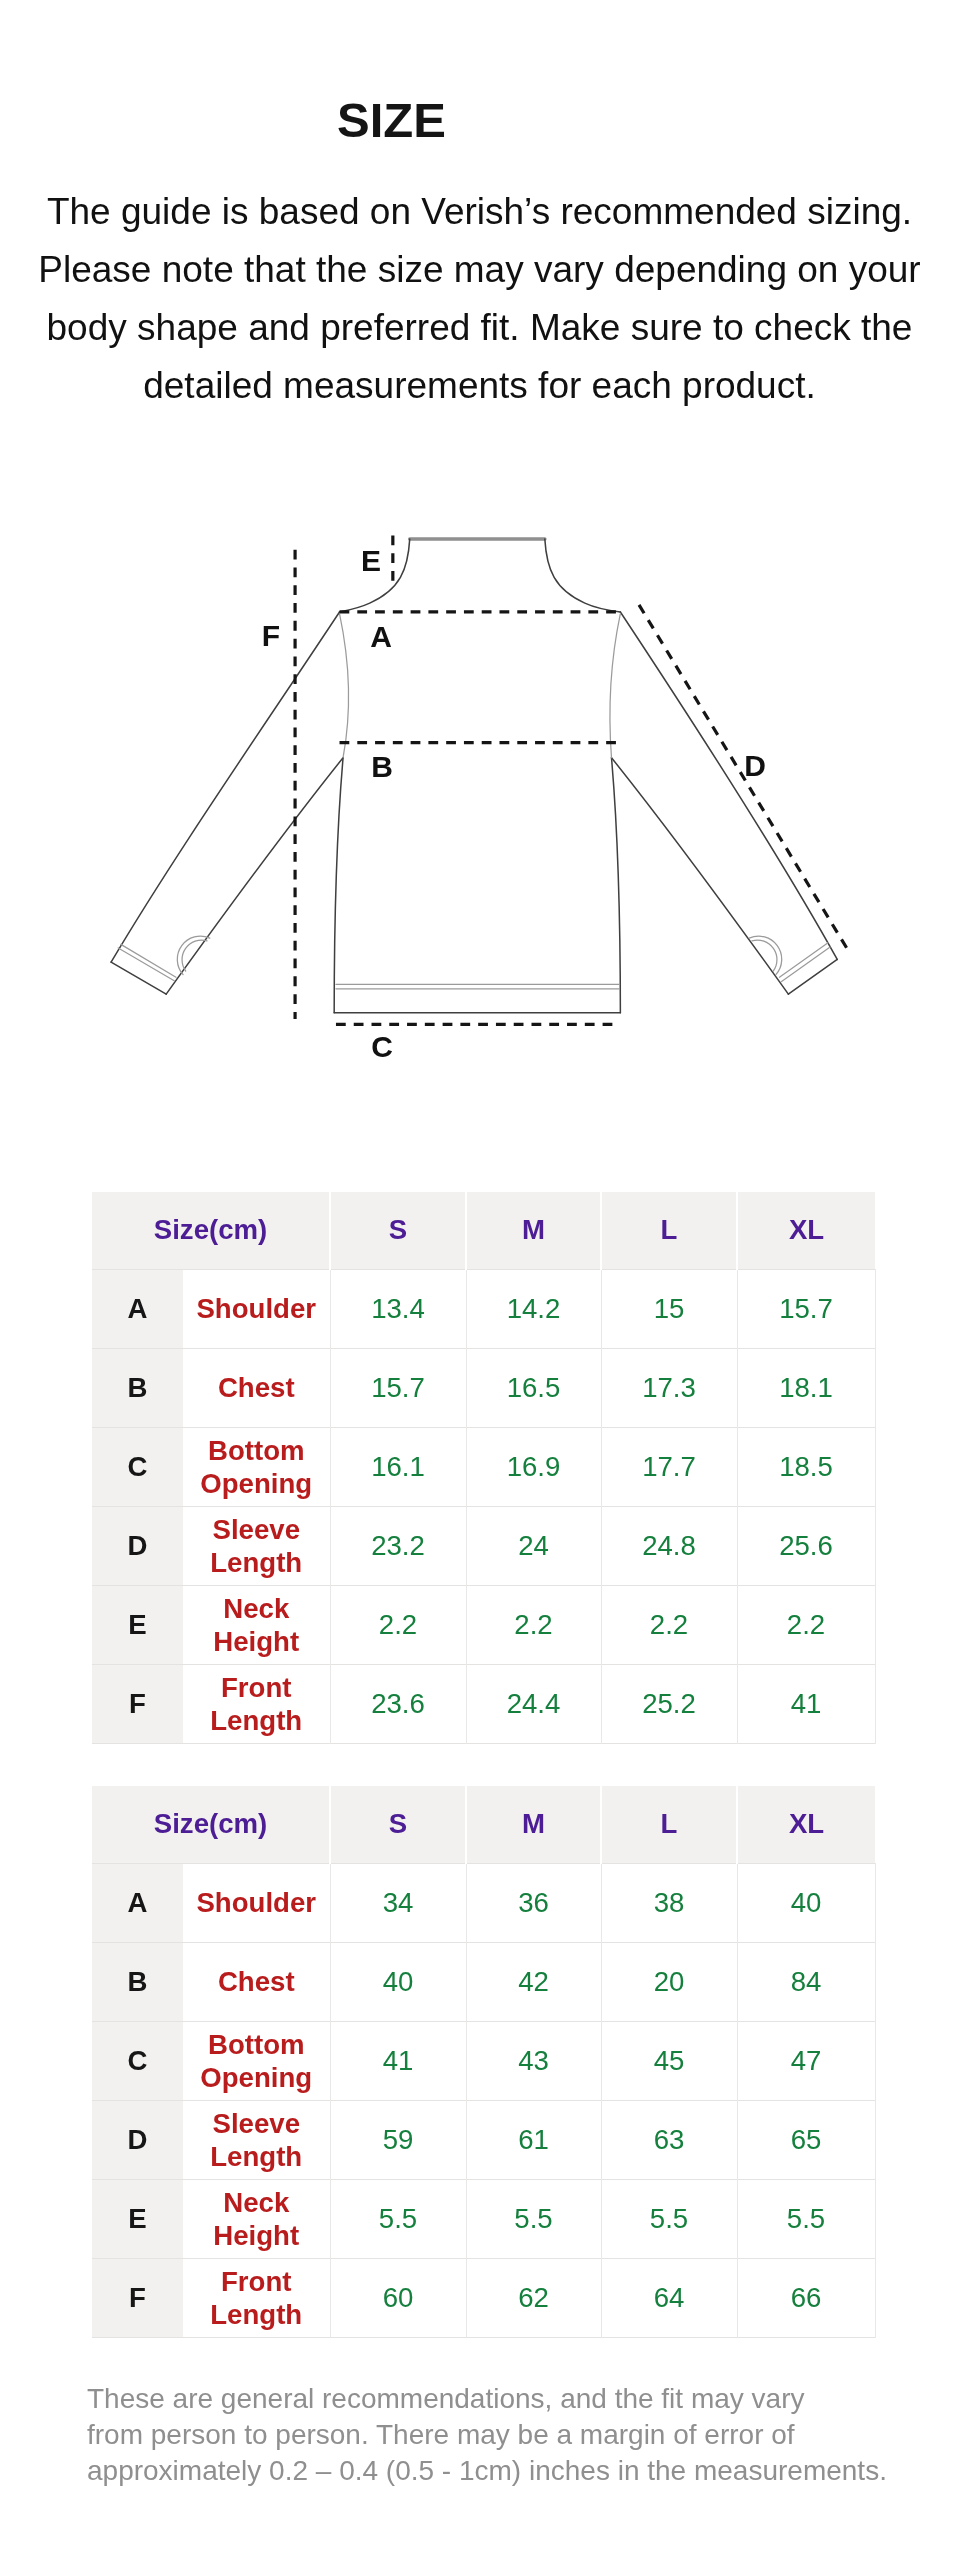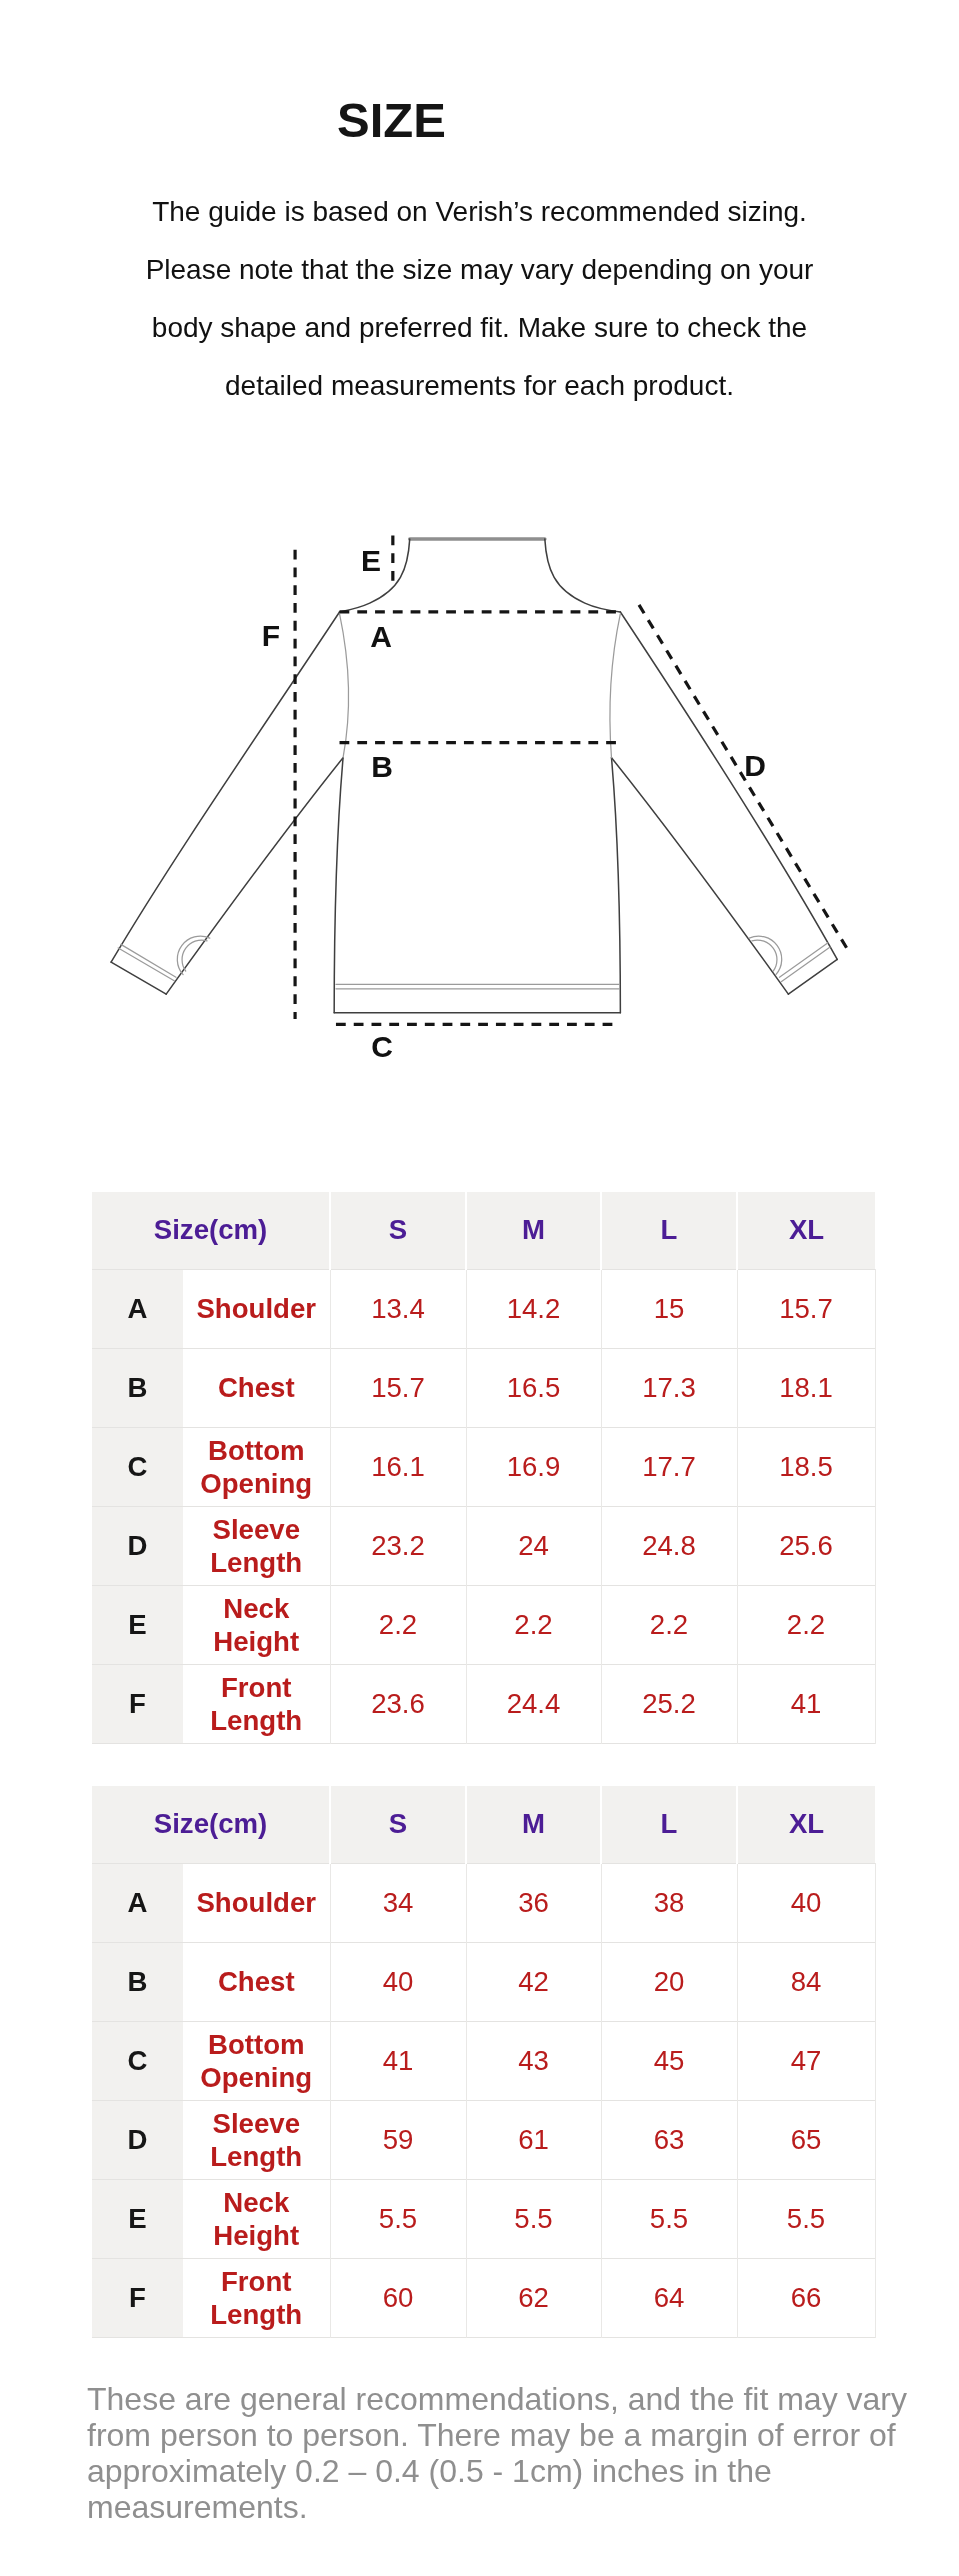--- a/index.html
+++ b/index.html
@@ -4,21 +4,21 @@
 <style>
   html,body{margin:0;padding:0;background:#ffffff;}
   body{width:959px;height:2576px;position:relative;overflow:hidden;
        font-family:"Liberation Sans","DejaVu Sans",sans-serif;color:#151515;}
   .abs{position:absolute;}
 
   
   .page-title{top:96px;left:0;width:783px;text-align:center;
       font-size:49px;font-weight:700;letter-spacing:0px;line-height:49px;}
   .intro{top:183px;left:0;width:959px;text-align:center;white-space:pre-line;
-      font-size:28px;font-weight:400;line-height:58px;color:#111111;}
+      font-size:37px;font-weight:400;line-height:58px;color:#111111;}
 
   
   .diagram-svg{top:498px;left:0;}
   .measure-label{position:absolute;font-size:30px;font-weight:700;color:#111;
       transform:translate(-50%,-50%);}
   .lbl-A{left:381px;top:637px;}
   .lbl-B{left:382px;top:767px;}
   .lbl-C{left:382px;top:1047px;}
   .lbl-D{left:755px;top:766px;}
   .lbl-E{left:371px;top:561px;}
@@ -31,26 +31,26 @@
   .t2{top:1786px;left:92px;}
   .size-table thead tr{height:77px;}
   .size-table tbody tr{height:79px;}
   .size-table th{background:#f2f1ef;font-size:27.6px;font-weight:700;color:#4c1d95;
       text-align:center;vertical-align:middle;padding:0;}
   .size-table th + th{border-left:2.7px solid #ffffff;}
   .size-table tbody td{border-top:0.9px solid #e4e3e1;text-align:center;
       vertical-align:middle;padding:0;font-size:27.6px;line-height:33px;}
   td.dim-letter{background:#f2f1ef;font-weight:700;color:#161616;}
   td.dim-name{font-weight:700;color:#b91c1c;}
-  td.dim-value{color:#b91c1c;border-left:0.9px solid #e9e8e6;}
+  td.dim-value{color:#15803d;border-left:0.9px solid #e9e8e6;}
   td.dim-value:last-child{border-right:0.9px solid #e9e8e6;}
 
   
   .footer-note{top:2381px;left:87px;width:836px;white-space:pre-line;
-      font-size:32px;line-height:36px;color:#8f8f8f;font-weight:400;}
+      font-size:28px;line-height:36px;color:#8f8f8f;font-weight:400;}
 </style>
 </head>
 <body>
 
 <div class="abs page-title">SIZE</div>
 
 <div class="abs intro">The guide is based on Verish’s recommended sizing.
 Please note that the size may vary depending on your
 body shape and preferred fit. Make sure to check the
 detailed measurements for each product.</div>

